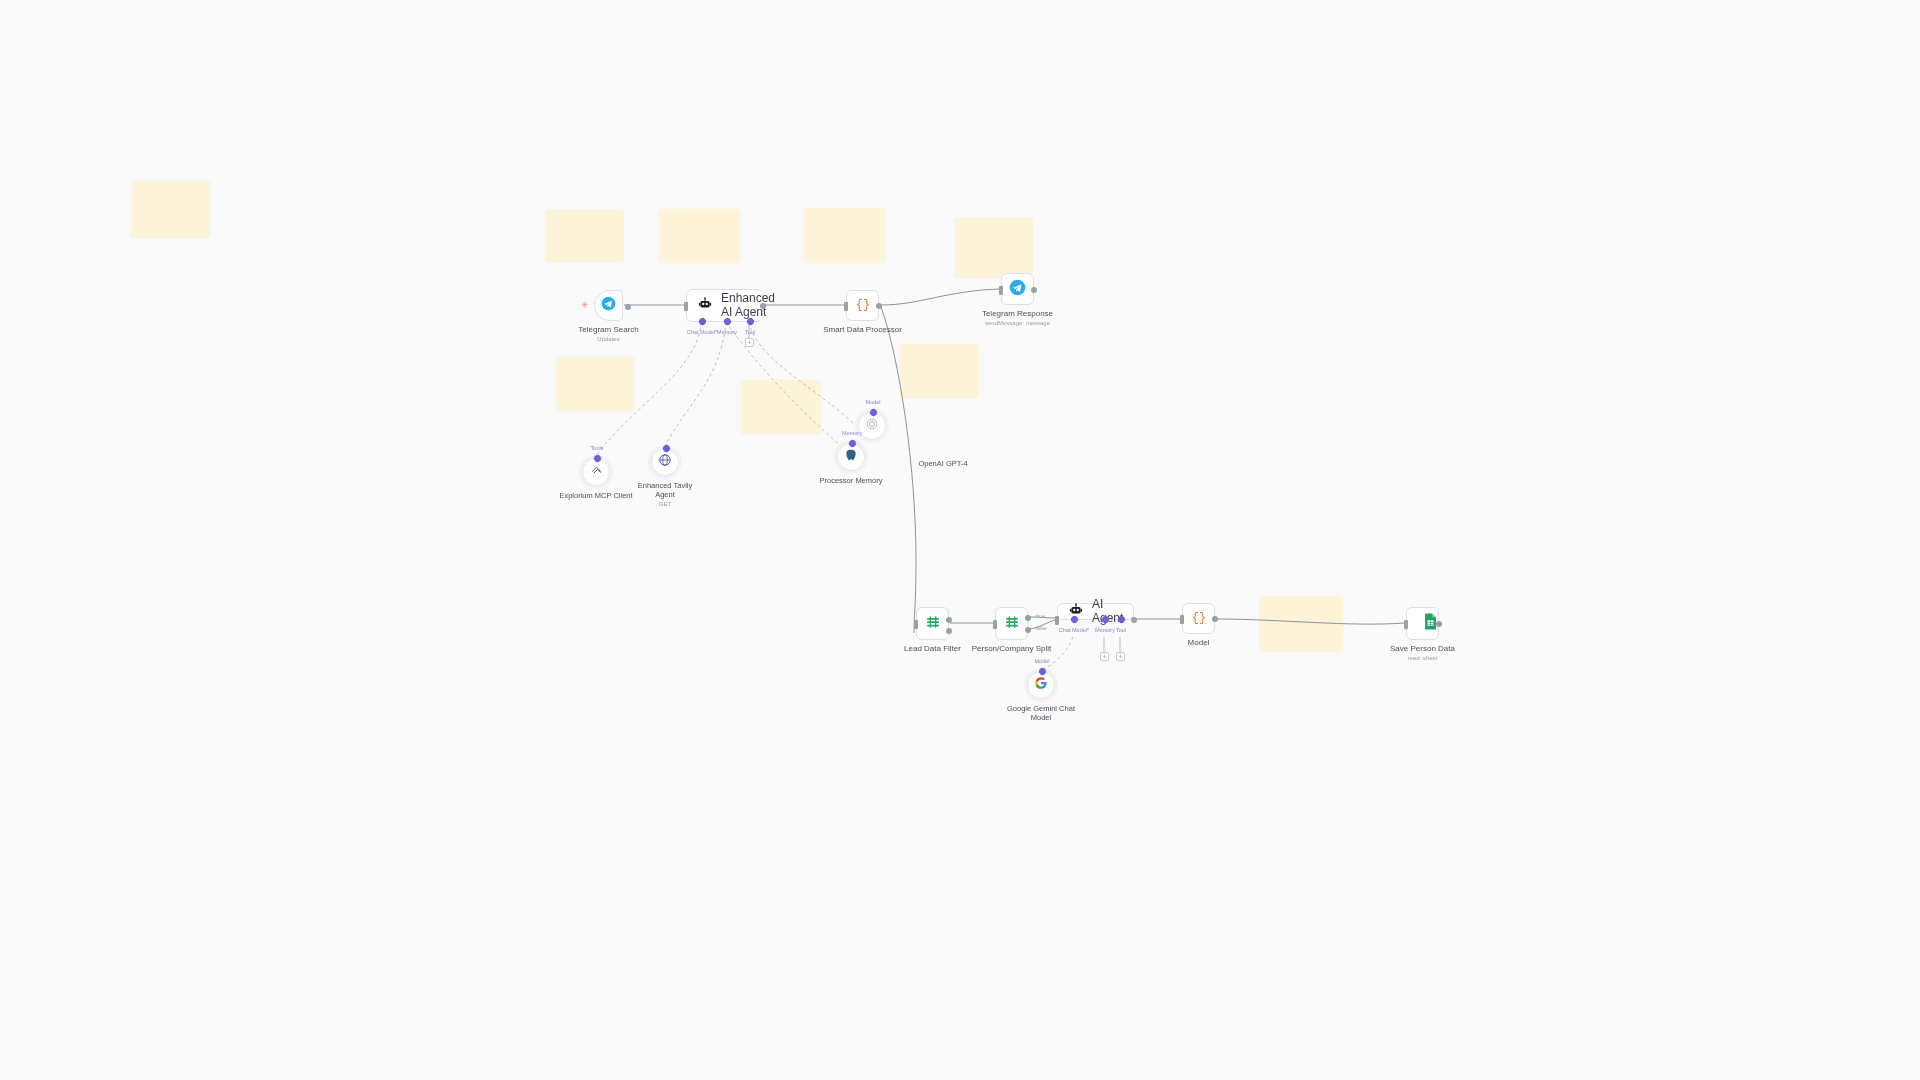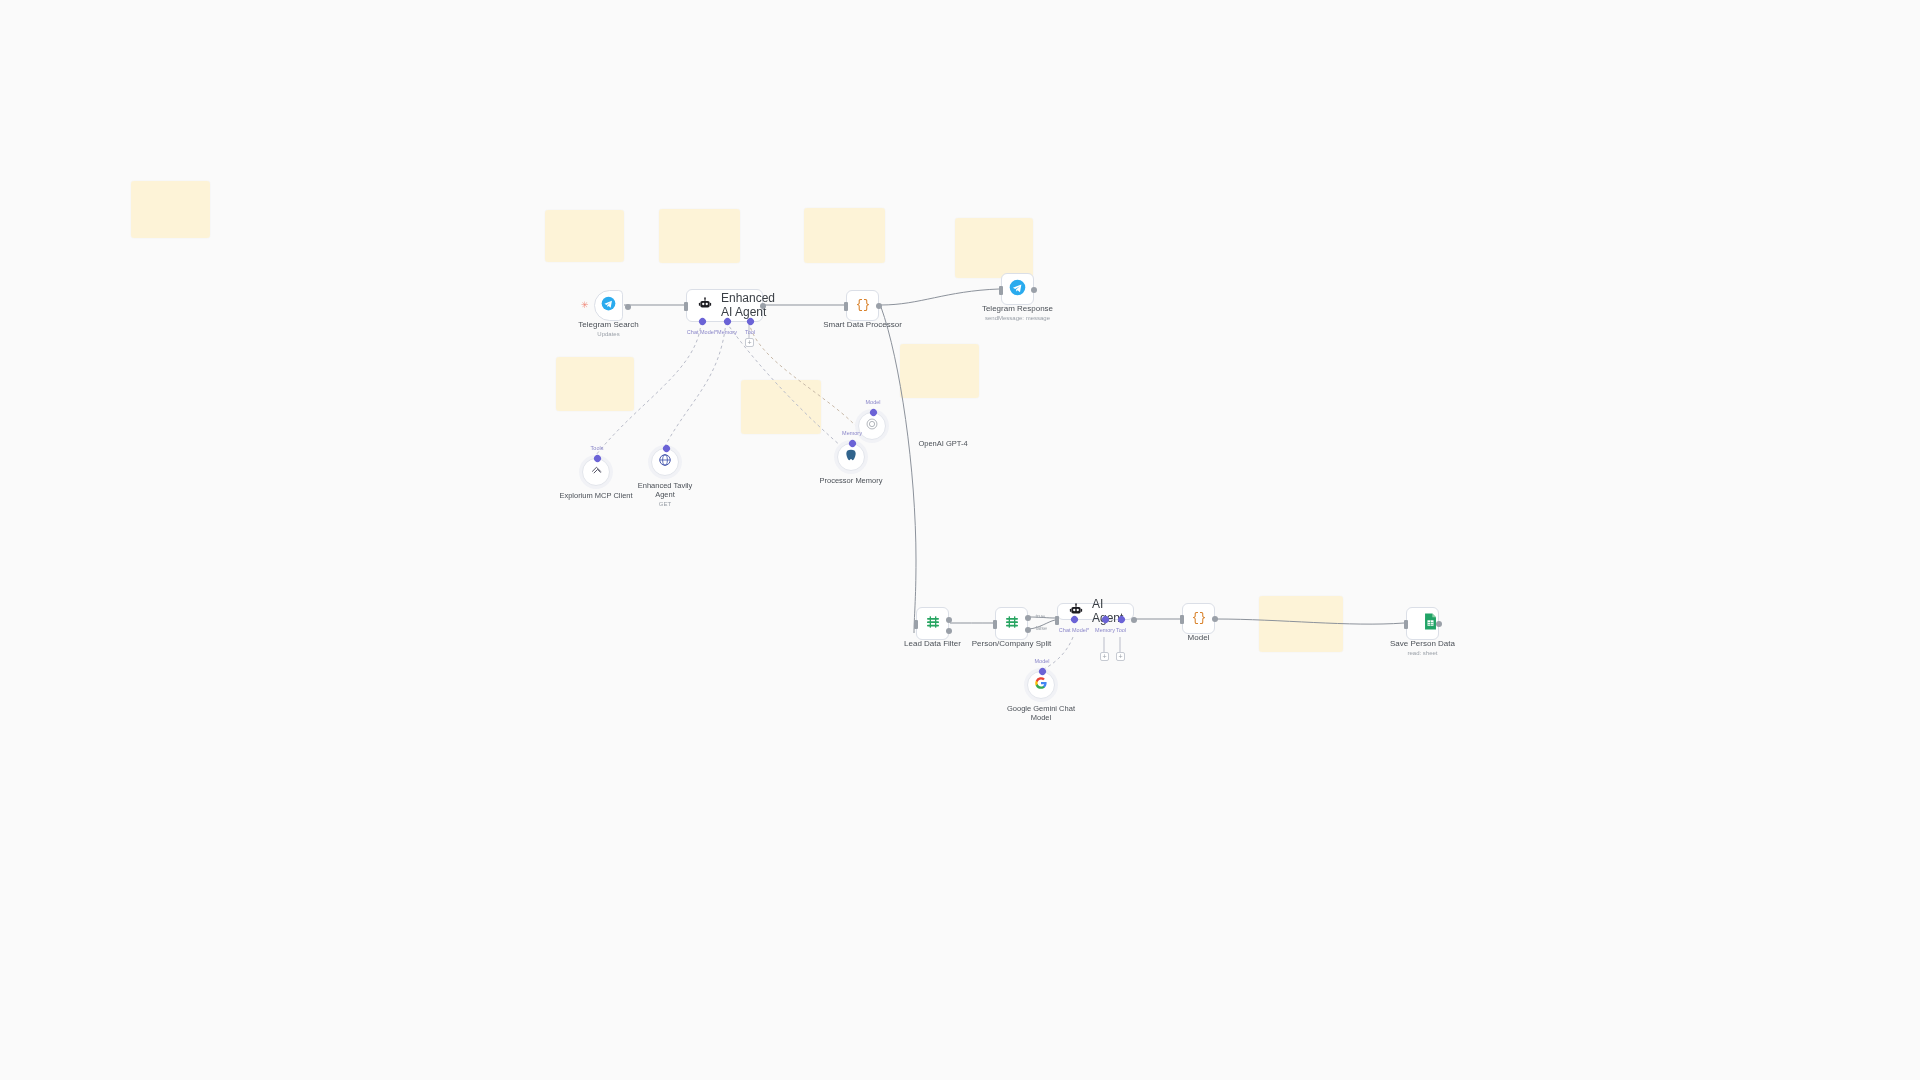--- a/index.html
+++ b/index.html
@@ -36,20 +36,21 @@
   .node.wide { justify-content: flex-start; padding-left: 11px; gap: 9px; }
   .node-title-inner {
     font-size: 12px; color: #3a3f45; line-height: 1.15;
     max-width: 52px;
   }
   .node-label {
     position: absolute;
     top: 100%;
     left: 50%;
     transform: translateX(-50%);
+    margin-top: 5px;
     font-size: 8px;
     color: #4b5057;
     white-space: nowrap;
     text-align: center;
     line-height: 1.3;
   }
   .node-sub {
     display: block;
     font-size: 6px;
     color: #9aa0a8;
@@ -262,21 +263,21 @@
 
   <div class="subnode" style="left:858px;top:412px;">
     <span class="ico">
       <svg width="14" height="14" viewBox="0 0 24 24">
         <circle cx="12" cy="12" r="8.5" fill="none" stroke="#9aa0a8" stroke-width="1.3"></circle>
         <circle cx="12" cy="12" r="4.5" fill="none" stroke="#9aa0a8" stroke-width="1.3"></circle>
       </svg>
     </span>
     <span class="port top" style="left:11px;top:-4px;"></span>
     <span class="port-tag" style="left:14px;top:-14px;">Model</span>
-    <span class="subnode-label" style="margin-top:0;left:84px;">OpenAI GPT-4</span>
+    <span class="subnode-label" style="margin-top:20px;left:84px;">OpenAI GPT-4</span>
   </div>
 
   <div class="subnode" style="left:837px;top:443px;">
     <span class="ico">
       <svg width="14" height="14" viewBox="0 0 24 24">
         <path d="M12 3c5 0 8 2 8 6 0 5-3 12-5 12-1.5 0-1.5-2-3-2s-1.5 2-3 2c-2 0-5-7-5-12 0-4 3-6 8-6z" fill="#31648c"></path>
       </svg>
     </span>
     <span class="port top" style="left:11px;top:-4px;"></span>
     <span class="port-tag" style="left:14px;top:-14px;">Memory</span>

